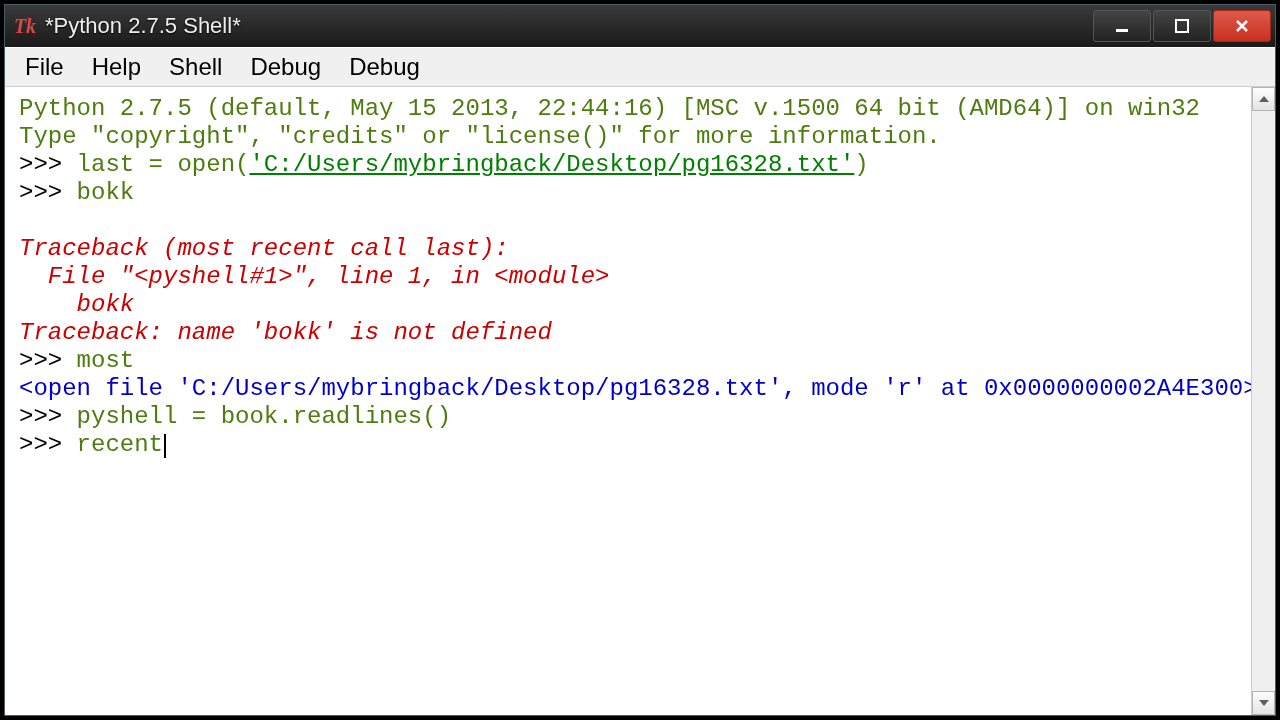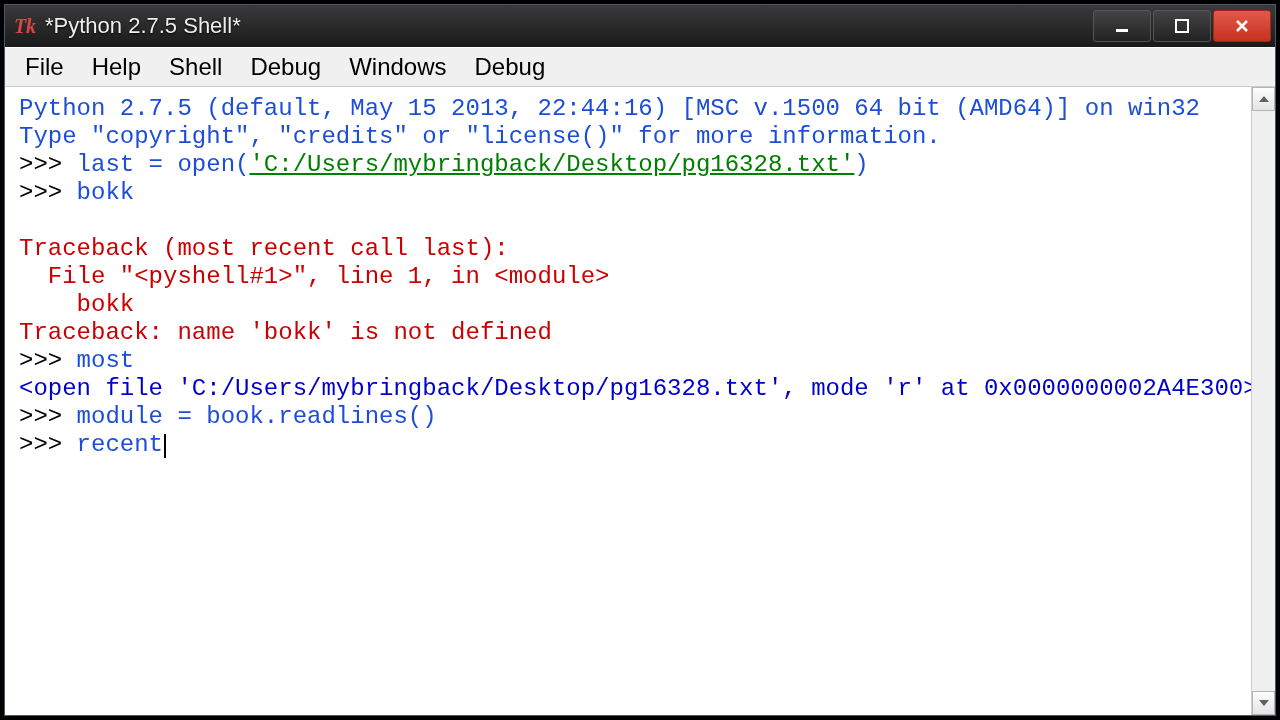--- a/index.html
+++ b/index.html
@@ -98,23 +98,23 @@
     flex: 1;
     padding: 8px 4px 8px 14px;
     font-family: "Courier New", monospace;
     font-size: 24px;
     line-height: 28px;
     color: #000;
     white-space: pre;
     overflow: hidden;
   }
   .shell-area .prompt { color: #000; }
-  .shell-area .code { color: #1d4ed8; }
+  .shell-area .code { color: #4d7c0f; }
   .shell-area .string { color: #008000; text-decoration: underline; }
-  .shell-area .error { color: #cc0000; }
+  .shell-area .error { color: #cc0000; font-style: italic; }
   .shell-area .output { color: #0000cc; }
   .cursor {
     display: inline-block;
     width: 2px;
     height: 24px;
     background: #000;
     vertical-align: text-bottom;
     margin-left: 1px;
     animation: blink 1s step-end infinite;
   }
@@ -167,37 +167,36 @@
           </svg>
       </div>
     </div>
   </div>
 
   <div class="menubar">
     <div class="menu-item">File</div>
     <div class="menu-item">Help</div>
     <div class="menu-item">Shell</div>
     <div class="menu-item">Debug</div>
-    <div class="menu-item">Windows</div>
     <div class="menu-item">Debug</div>
   </div>
 
   <div class="content-wrap">
     <div class="shell-area"><span class="code">Python 2.7.5 (default, May 15 2013, 22:44:16) [MSC v.1500 64 bit (AMD64)] on win32</span>
 <span class="code">Type "copyright", "credits" or "license()" for more information.</span>
 <span class="prompt">&gt;&gt;&gt; </span><span class="code">last = open(</span><span class="string">'C:/Users/mybringback/Desktop/pg16328.txt'</span><span class="code">)</span>
 <span class="prompt">&gt;&gt;&gt; </span><span class="code">bokk</span>
 <span></span>
 <span class="error">Traceback (most recent call last):</span>
 <span class="error">  File "&lt;pyshell#1&gt;", line 1, in &lt;module&gt;</span>
 <span class="error">    bokk</span>
 <span class="error">Traceback: name 'bokk' is not defined</span>
 <span class="prompt">&gt;&gt;&gt; </span><span class="code">most</span>
 <span class="output">&lt;open file 'C:/Users/mybringback/Desktop/pg16328.txt', mode 'r' at 0x0000000002A4E300&gt;</span>
-<span class="prompt">&gt;&gt;&gt; </span><span class="code">module = book.readlines()</span>
+<span class="prompt">&gt;&gt;&gt; </span><span class="code">pyshell = book.readlines()</span>
 <span class="prompt">&gt;&gt;&gt; </span><span class="code">recent</span><span class="cursor"></span></div>
 
     <div class="scrollbar">
       <div class="scroll-btn">
         <svg width="10" height="6" viewBox="0 0 10 6">
             <path d="M0 6 L5 0 L10 6 Z" fill="#606060"></path>
           </svg>
       </div>
       <div class="scroll-track"></div>
       <div class="scroll-btn">

